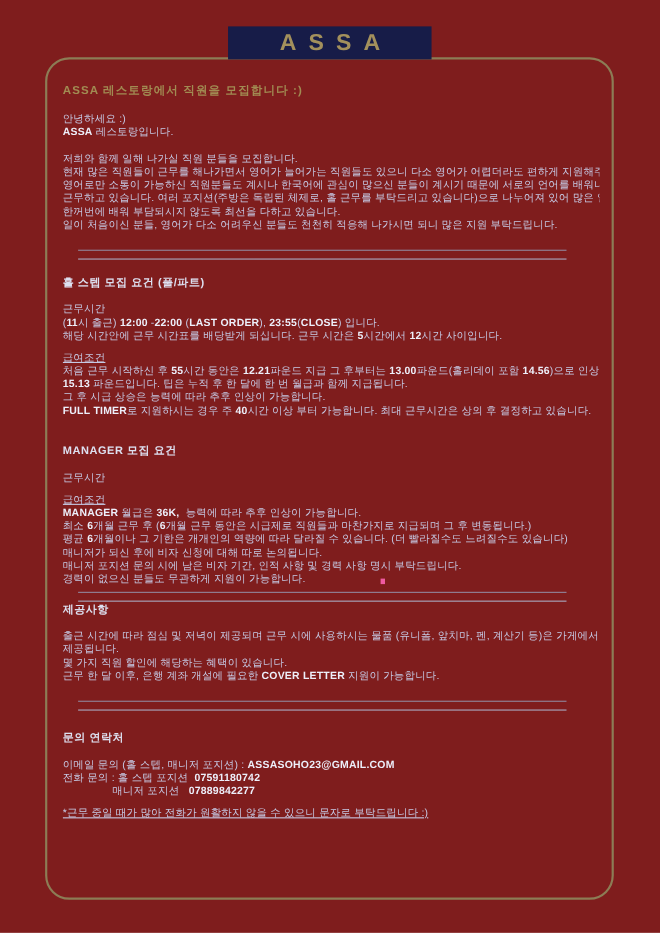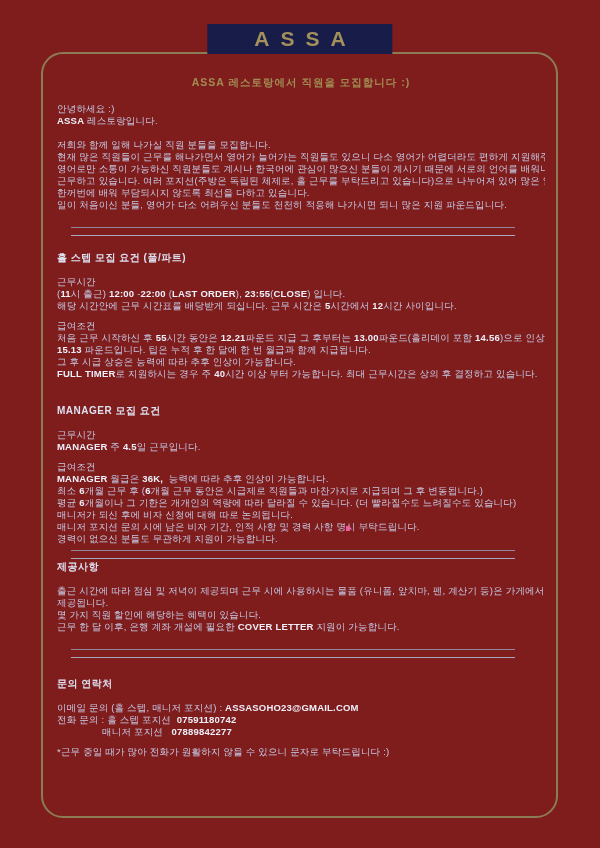--- a/index.html
+++ b/index.html
@@ -33,21 +33,21 @@
     z-index:2;
   }
   .content{
     position:absolute;
     left:57px;top:54px;
     width:488px;height:758px;
     overflow:hidden;
   }
   .heading{
     margin-top:22px;
-    text-align:center;
+    text-align:left;
     color:#a18b52;
     font-weight:700;
     font-size:10.5px;
     line-height:13px;
     letter-spacing:1px;
     white-space:pre;
   }
   .ln{
     height:12px;line-height:12px;
     font-size:9.5px;
@@ -58,21 +58,21 @@
   .ln b{color:#edeffa;font-weight:700;}
   .sec-title{
     height:12px;line-height:12px;
     font-size:10px;font-weight:700;
     color:#dde0f0;
     letter-spacing:0.5px;
     white-space:pre;
   }
   .sub-label{margin-top:12px;}
   .indent{padding-left:45px;}
-  .mt8{margin-top:8px;}
+  .mt8{margin-top:8px;text-decoration:underline;}
   .mt12{margin-top:12px;}
   .mt14{margin-top:14px;}
   .mt16{margin-top:16px;}
   .mt18{margin-top:2px;}
   .mt20{margin-top:20px;}
   .mt25{margin-top:25px;}
   .divider{
     margin-left:14px;
     width:444px;
     height:7px;
@@ -104,41 +104,40 @@
     <div class="heading">ASSA 레스토랑에서 직원을 모집합니다 :)</div>
 
     <div>
       <div class="ln mt14">안녕하세요 :)</div>
       <div class="ln"><b>ASSA</b> 레스토랑입니다.</div>
       <div class="ln mt12">저희와 함께 일해 나가실 직원 분들을 모집합니다.</div>
       <div class="ln">현재 많은 직원들이 근무를 해나가면서 영어가 늘어가는 직원들도 있으니 다소 영어가 어렵더라도 편하게 지원해주세요.</div>
       <div class="ln">영어로만 소통이 가능하신 직원분들도 계시나 한국어에 관심이 많으신 분들이 계시기 때문에 서로의 언어를 배워나가면서</div>
       <div class="ln">근무하고 있습니다. 여러 포지션(주방은 독립된 체제로, 홀 근무를 부탁드리고 있습니다)으로 나누어져 있어 많은 일을</div>
       <div class="ln">한꺼번에 배워 부담되시지 않도록 최선을 다하고 있습니다.</div>
-      <div class="ln">일이 처음이신 분들, 영어가 다소 어려우신 분들도 천천히 적응해 나가시면 되니 많은 지원 파운드입니다.</div>
+      <div class="ln">일이 처음이신 분들, 영어가 다소 어려우신 분들도 천천히 적응해 나가시면 되니 많은 지원 부탁드립니다.</div>
     </div>
 
     <div class="divider div1"></div>
 
     <div>
       <div class="sec-title mt16">홀 스텝 모집 요건 (풀/파트)</div>
       <div class="ln sub-label">근무시간</div>
       <div class="ln">(<b>11</b>시 출근) <b>12:00</b> -<b>22:00</b> (<b>LAST</b> <b>ORDER</b>), <b>23:55</b>(<b>CLOSE</b>) 입니다.</div>
       <div class="ln">해당 시간안에 근무 시간표를 배당받게 되십니다. 근무 시간은 <b>5</b>시간에서 <b>12</b>시간 사이입니다.</div>
       <div class="ln mt8">급여조건</div>
       <div class="ln">처음 근무 시작하신 후 <b>55</b>시간 동안은 <b>12.21</b>파운드 지급 그 후부터는 <b>13.00</b>파운드(홀리데이 포함 <b>14.56</b>)으로 인상됩니다.</div>
       <div class="ln"><b>15.13</b> 파운드입니다. 팁은 누적 후 한 달에 한 번 월급과 함께 지급됩니다.</div>
       <div class="ln">그 후 시급 상승은 능력에 따라 추후 인상이 가능합니다.</div>
       <div class="ln"><b>FULL</b> <b>TIMER</b>로 지원하시는 경우 주 <b>40</b>시간 이상 부터 가능합니다. 최대 근무시간은 상의 후 결정하고 있습니다.</div>
     </div>
 
     <div>
       <div class="sec-title mt25">MANAGER 모집 요건</div>
       <div class="ln sub-label">근무시간</div>
-      <div class="ln"><b>MANAGER</b> 주 <b>4.5</b>일 근무입니다.</div>
       <div class="ln mt8">급여조건</div>
       <div class="ln"><b>MANAGER</b> 월급은 <b>36K,</b>  능력에 따라 추후 인상이 가능합니다.</div>
       <div class="ln">최소 <b>6</b>개월 근무 후 (<b>6</b>개월 근무 동안은 시급제로 직원들과 마찬가지로 지급되며 그 후 변동됩니다.)</div>
       <div class="ln">평균 <b>6</b>개월이나 그 기한은 개개인의 역량에 따라 달라질 수 있습니다. (더 빨라질수도 느려질수도 있습니다)</div>
       <div class="ln">매니저가 되신 후에 비자 신청에 대해 따로 논의됩니다.</div>
       <div class="ln">매니저 포지션 문의 시에 남은 비자 기간, 인적 사항 및 경력 사항 명시 부탁드립니다.</div>
       <div class="ln">경력이 없으신 분들도 무관하게 지원이 가능합니다.</div>
     </div>
 
     <div class="divider div2 mt8"></div>

